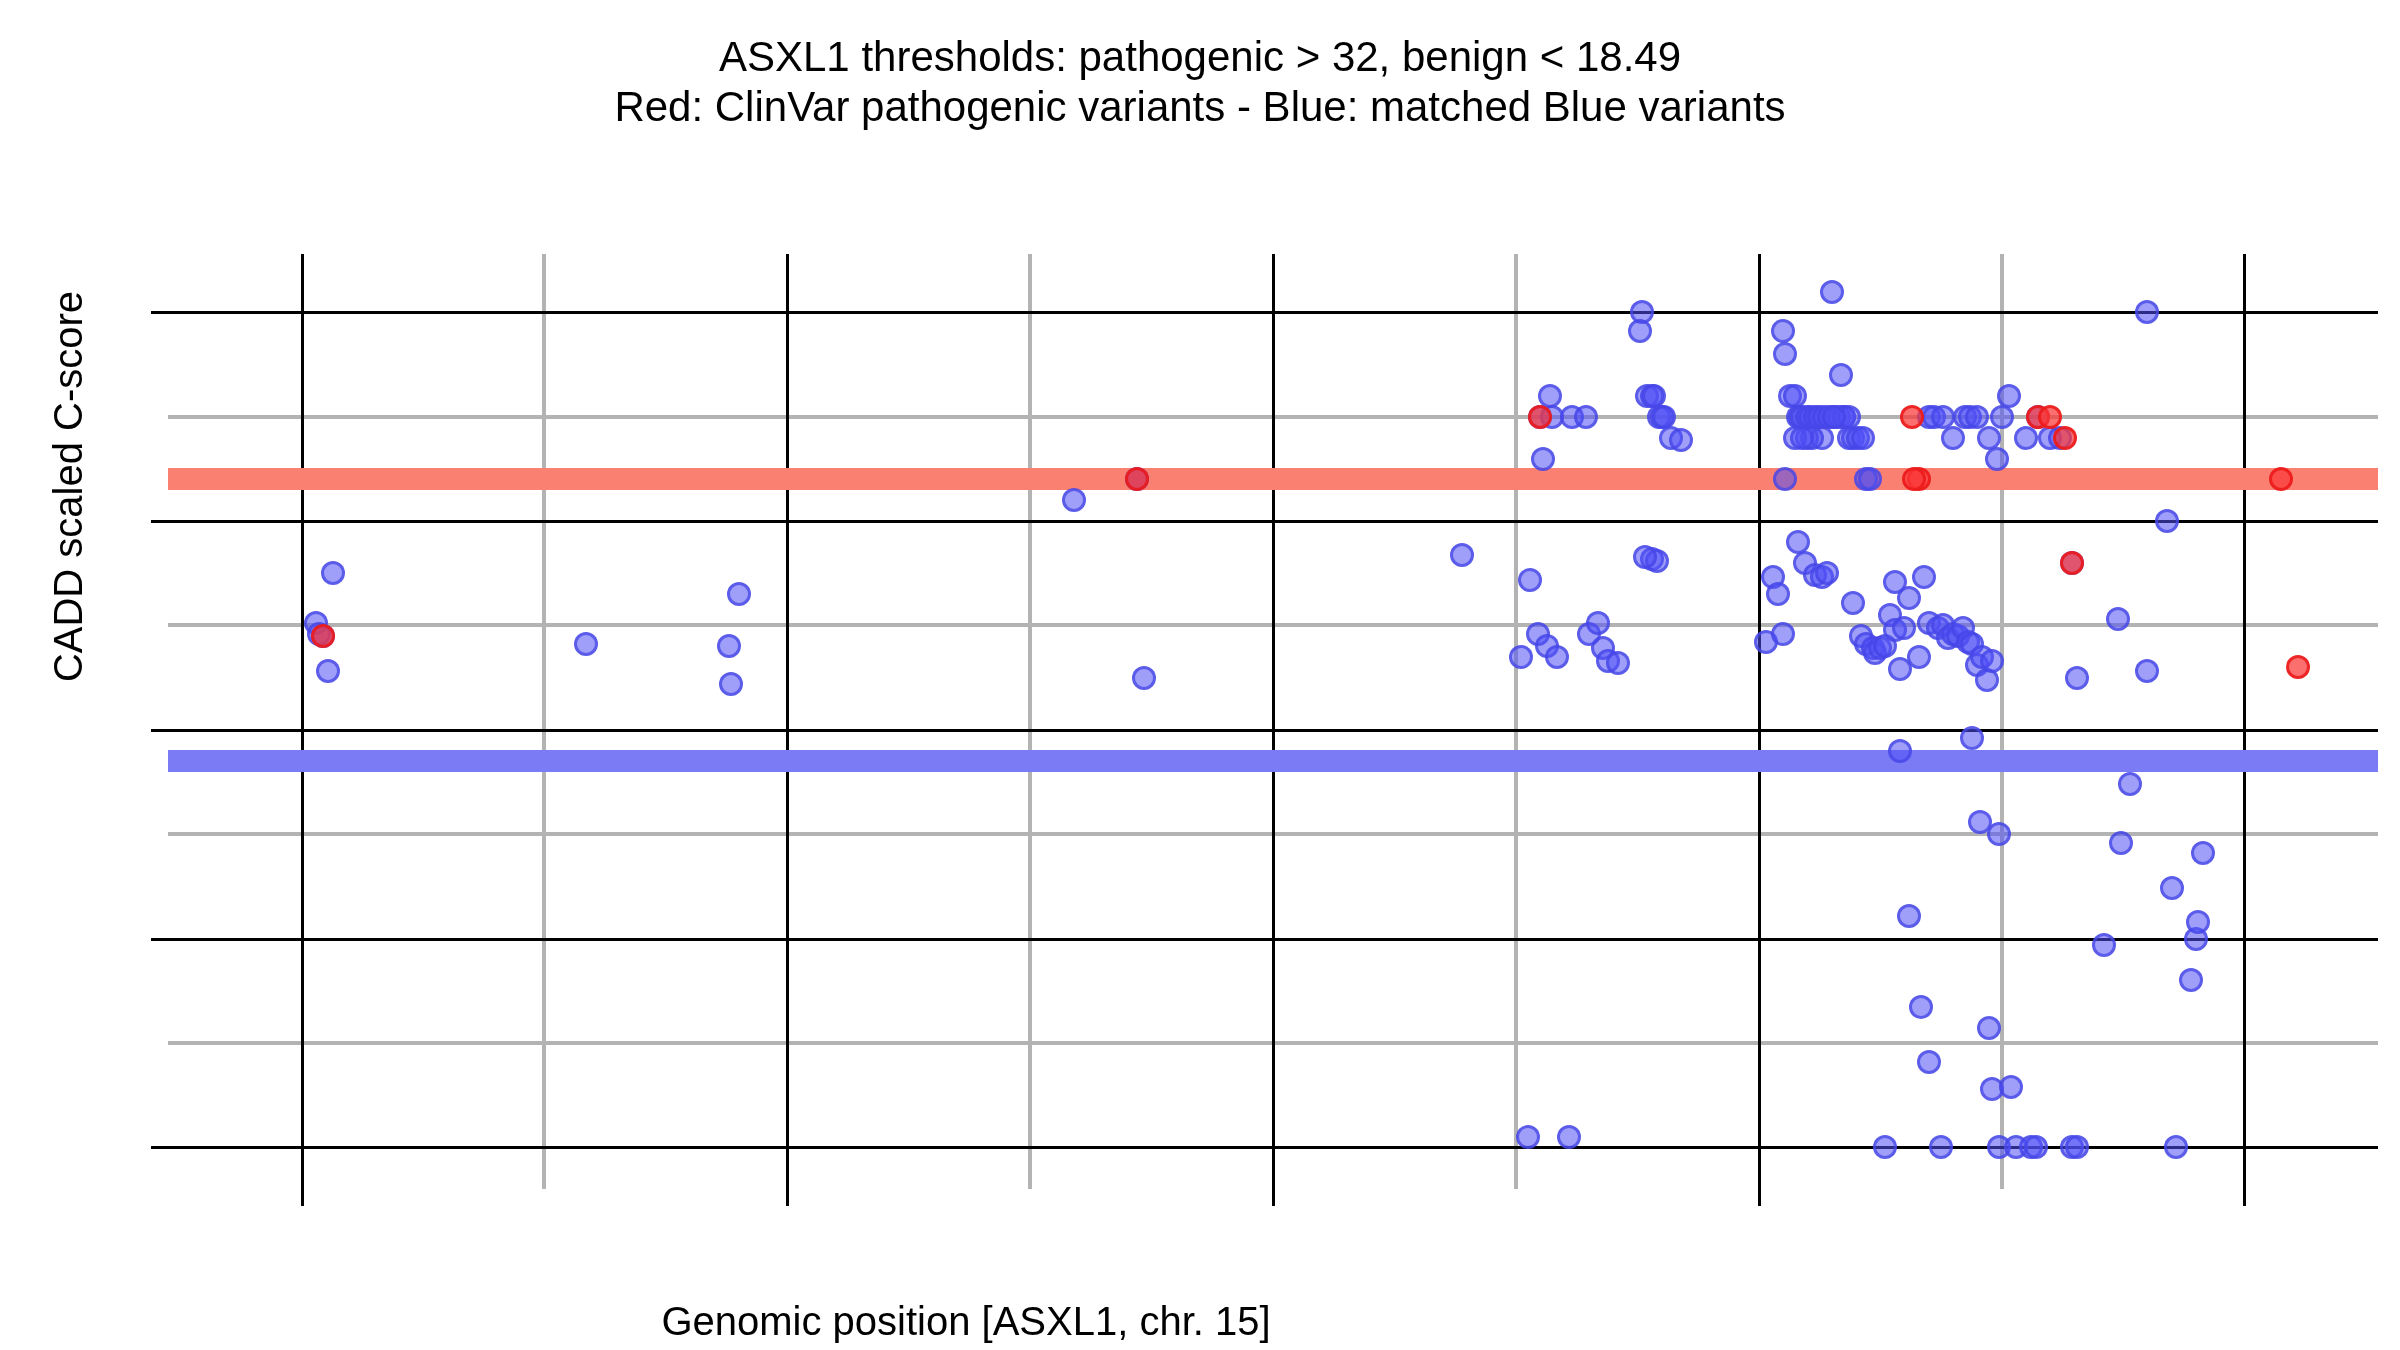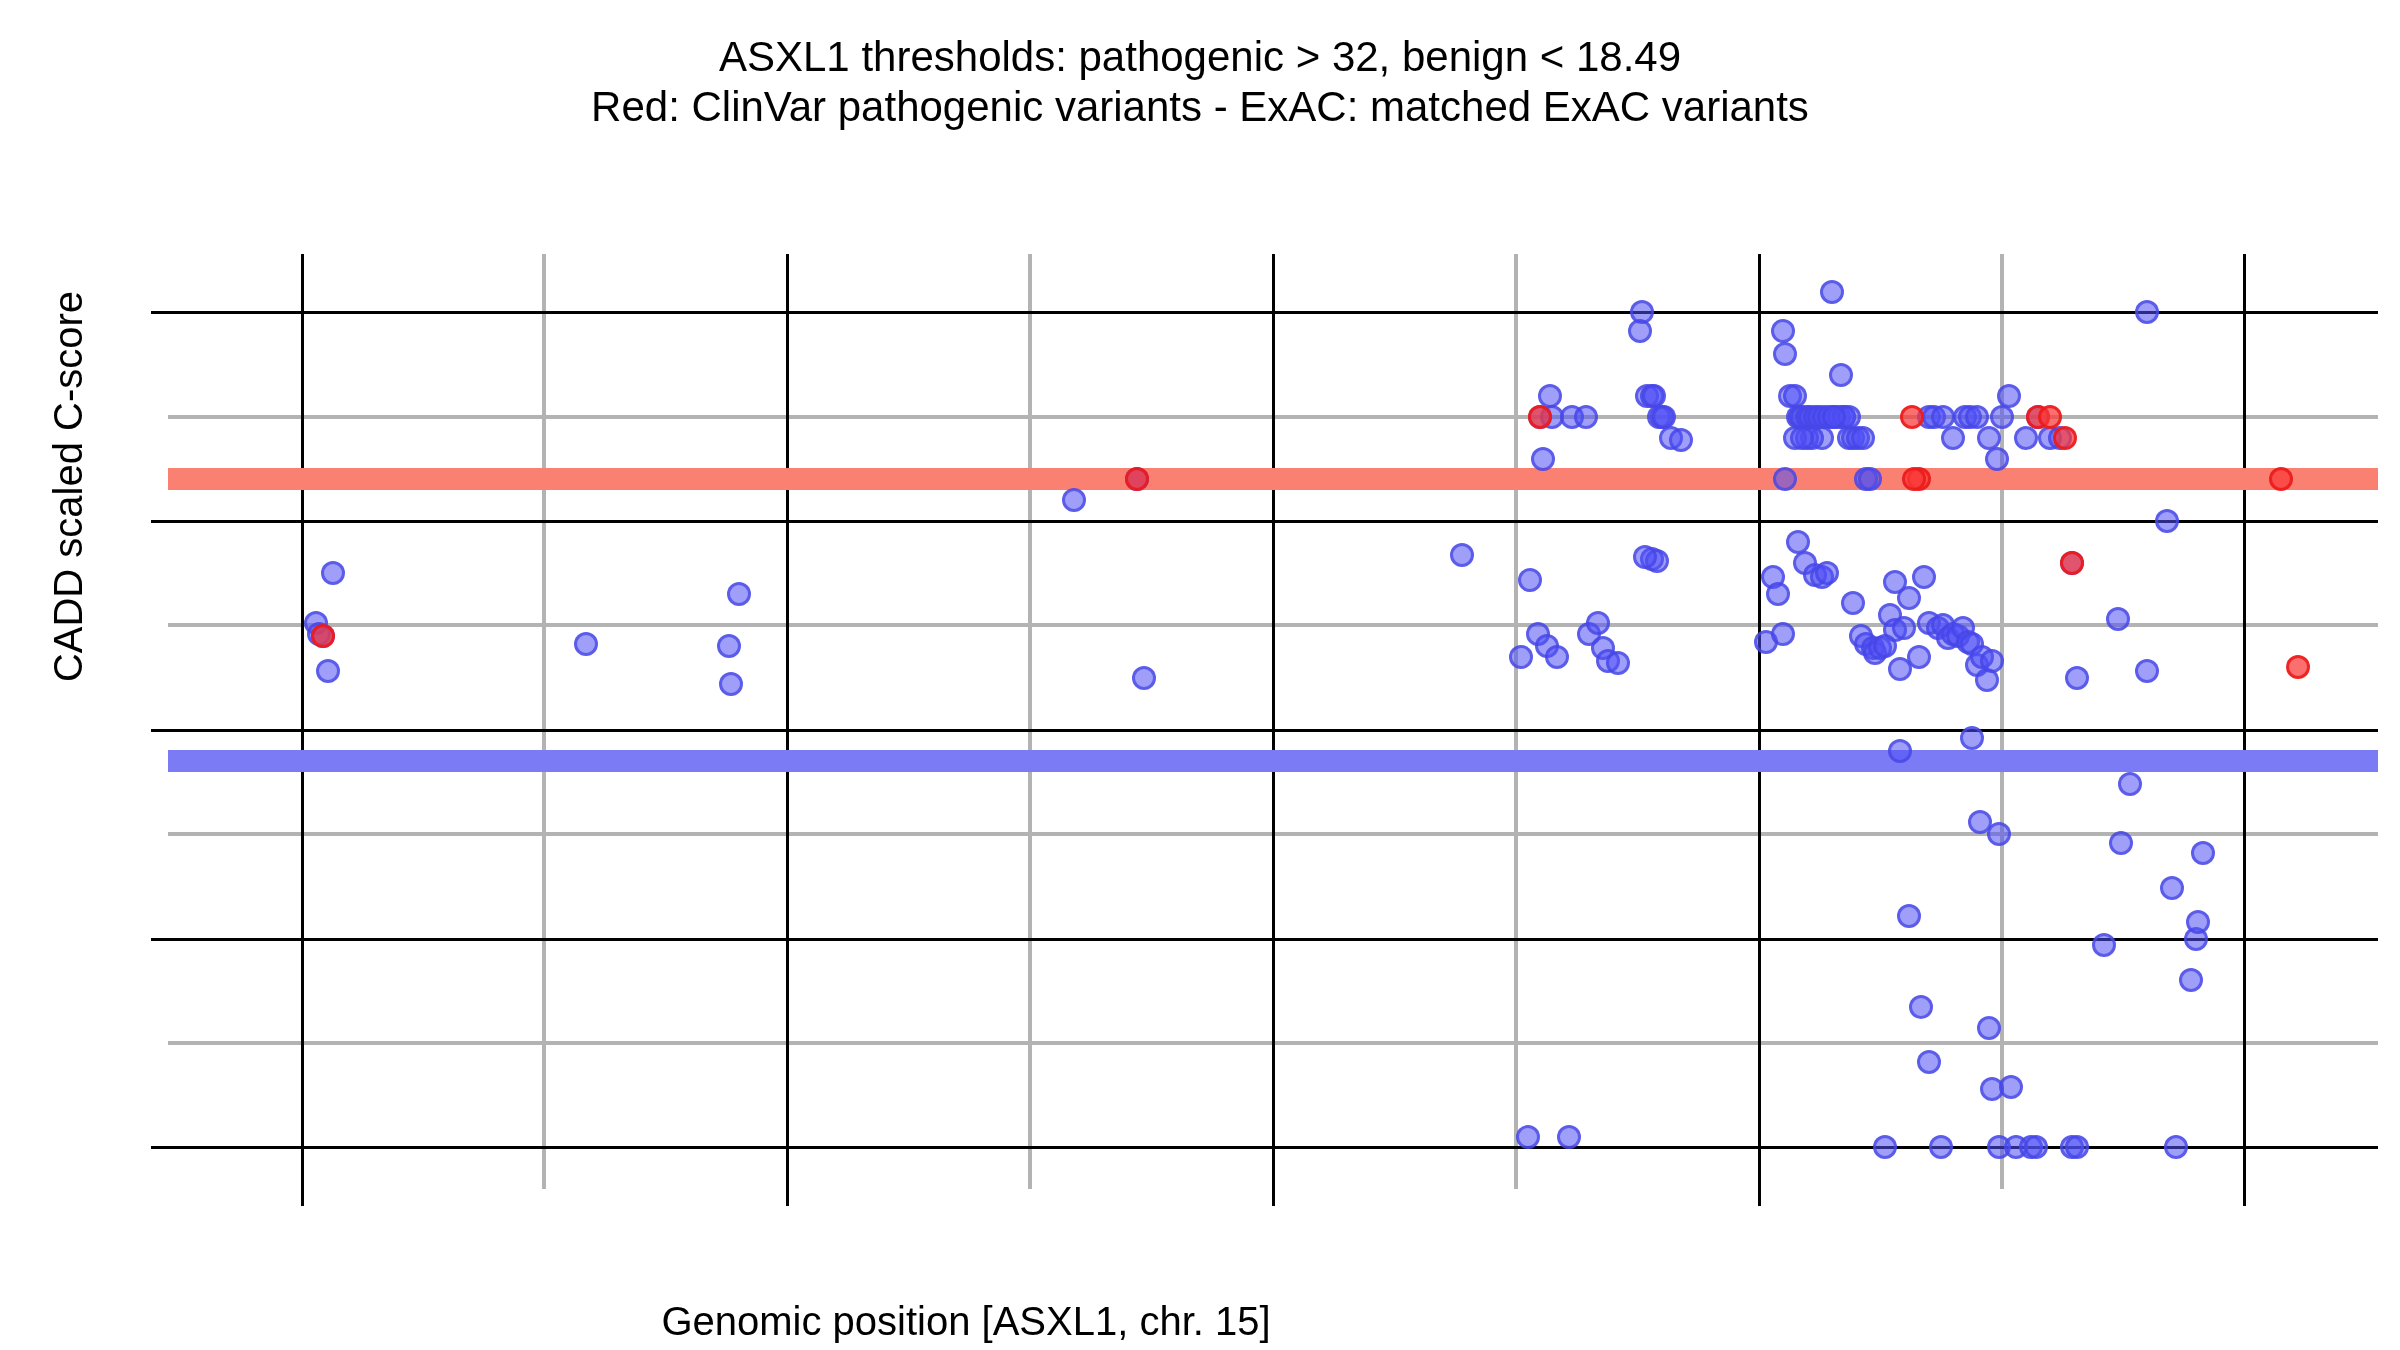--- a/index.html
+++ b/index.html
@@ -133,21 +133,21 @@
     background: #000000;
   }
 </style>
 </head>
 <body>
 
 <div id="figure">
 
   <div id="title-block">
     <div class="title-line">ASXL1 thresholds: pathogenic &gt; 32, benign &lt; 18.49</div>
-    <div class="title-line">Red: ClinVar pathogenic variants - ExAC: matched ExAC variants</div>
+    <div class="title-line">Red: ClinVar pathogenic variants - Blue: matched Blue variants</div>
   </div>
 
   <div id="ylabel">CADD scaled C-score</div>
   <div id="xlabel">Genomic position [ASXL1, chr. 15]</div>
 
   <div id="plot">
       <div class="gridline-h" style="top: 786.906px;"></div>
       <div class="gridline-h" style="top: 578.201px;"></div>
       <div class="gridline-h" style="top: 369.496px;"></div>
       <div class="gridline-h" style="top: 160.79px;"></div>

